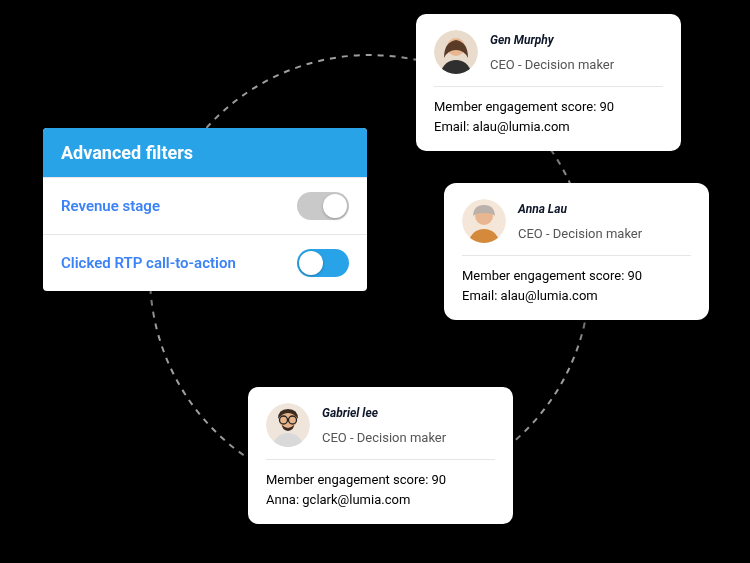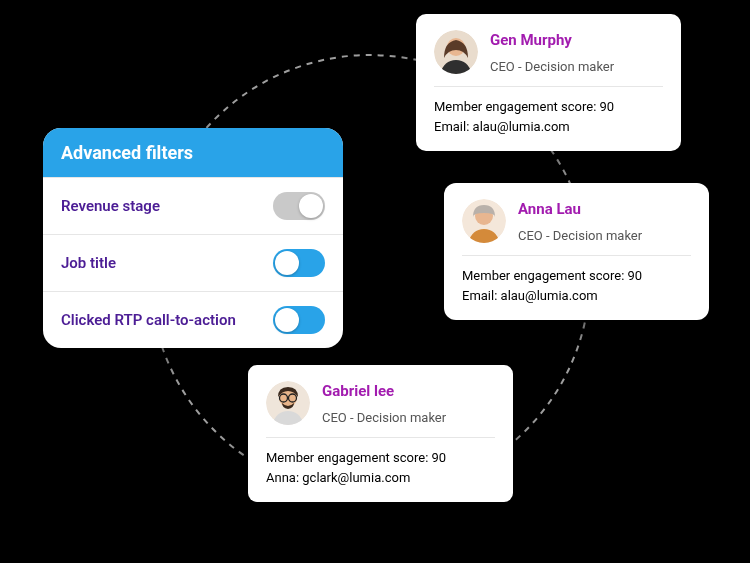--- a/index.html
+++ b/index.html
@@ -20,23 +20,23 @@
     width: 750px;
     height: 563px;
     pointer-events: none;
   }
 
   
   .filter-panel {
     position: absolute;
     left: 43px;
     top: 128px;
-    width: 300px;
+    width: 324px;
     background: #fff;
-    border-radius: 18px;
+    border-radius: 4px;
     box-shadow: 0 10px 30px rgba(0,0,0,.45);
     overflow: hidden;
   }
   .filter-header {
     background: #29a3e8;
     color: #fff;
     font-weight: 700;
     font-size: 18px;
     padding: 14px 18px;
   }
@@ -44,21 +44,21 @@
     display: flex;
     align-items: center;
     justify-content: space-between;
     padding: 14px 18px;
     border-top: 1px solid #e6e6e6;
   }
   .filter-row:first-of-type { border-top: none; }
   .filter-label {
     font-size: 15px;
     font-weight: 600;
-    color: #4c1d95;
+    color: #3b82f6;
   }
   .toggle {
     width: 52px;
     height: 28px;
     border-radius: 14px;
     position: relative;
     cursor: pointer;
   }
   .toggle .knob {
     position: absolute;
@@ -78,40 +78,41 @@
   .card {
     position: absolute;
     width: 265px;
     background: #fff;
     border-radius: 10px;
     box-shadow: 0 10px 30px rgba(0,0,0,.45);
     padding: 16px 18px 14px 18px;
   }
   .card.top    { left: 416px; top: 14px; }
   .card.middle { left: 444px; top: 183px; border-radius: 12px; }
-  .card.bottom { left: 248px; top: 365px; border-radius: 9px; }
+  .card.bottom { left: 248px; top: 387px; }
   .card-head {
     display: flex;
     align-items: center;
     gap: 12px;
     padding-bottom: 12px;
     border-bottom: 1px solid #e6e6e6;
     margin-bottom: 10px;
   }
   .avatar {
     width: 44px;
     height: 44px;
     border-radius: 50%;
     flex-shrink: 0;
     overflow: hidden;
   }
   .card-name {
-    font-size: 15px;
+    font-size: 12px;
     font-weight: 700;
-    color: #a21caf;
+    color: #0f172a;
+    font-style: italic;
   }
   .card-title {
     font-size: 13px;
     color: #555;
     margin-top: 10px;
   }
   .card-body {
     font-size: 13px;
     color: #000000;
     line-height: 1.55;
@@ -132,26 +133,20 @@
   <div class="filter-panel">
     <div class="filter-header">Advanced filters</div>
 
     <div class="filter-row">
       <span class="filter-label">Revenue stage</span>
       <div class="toggle off">
           <div class="knob"></div>
         </div>
     </div>
 
-    <div class="filter-row">
-      <span class="filter-label">Job title</span>
-      <div class="toggle on">
-          <div class="knob"></div>
-        </div>
-    </div>
 
     <div class="filter-row">
       <span class="filter-label">Clicked RTP call-to-action</span>
       <div class="toggle on">
           <div class="knob"></div>
         </div>
     </div>
   </div>
 
   <div class="card top">

